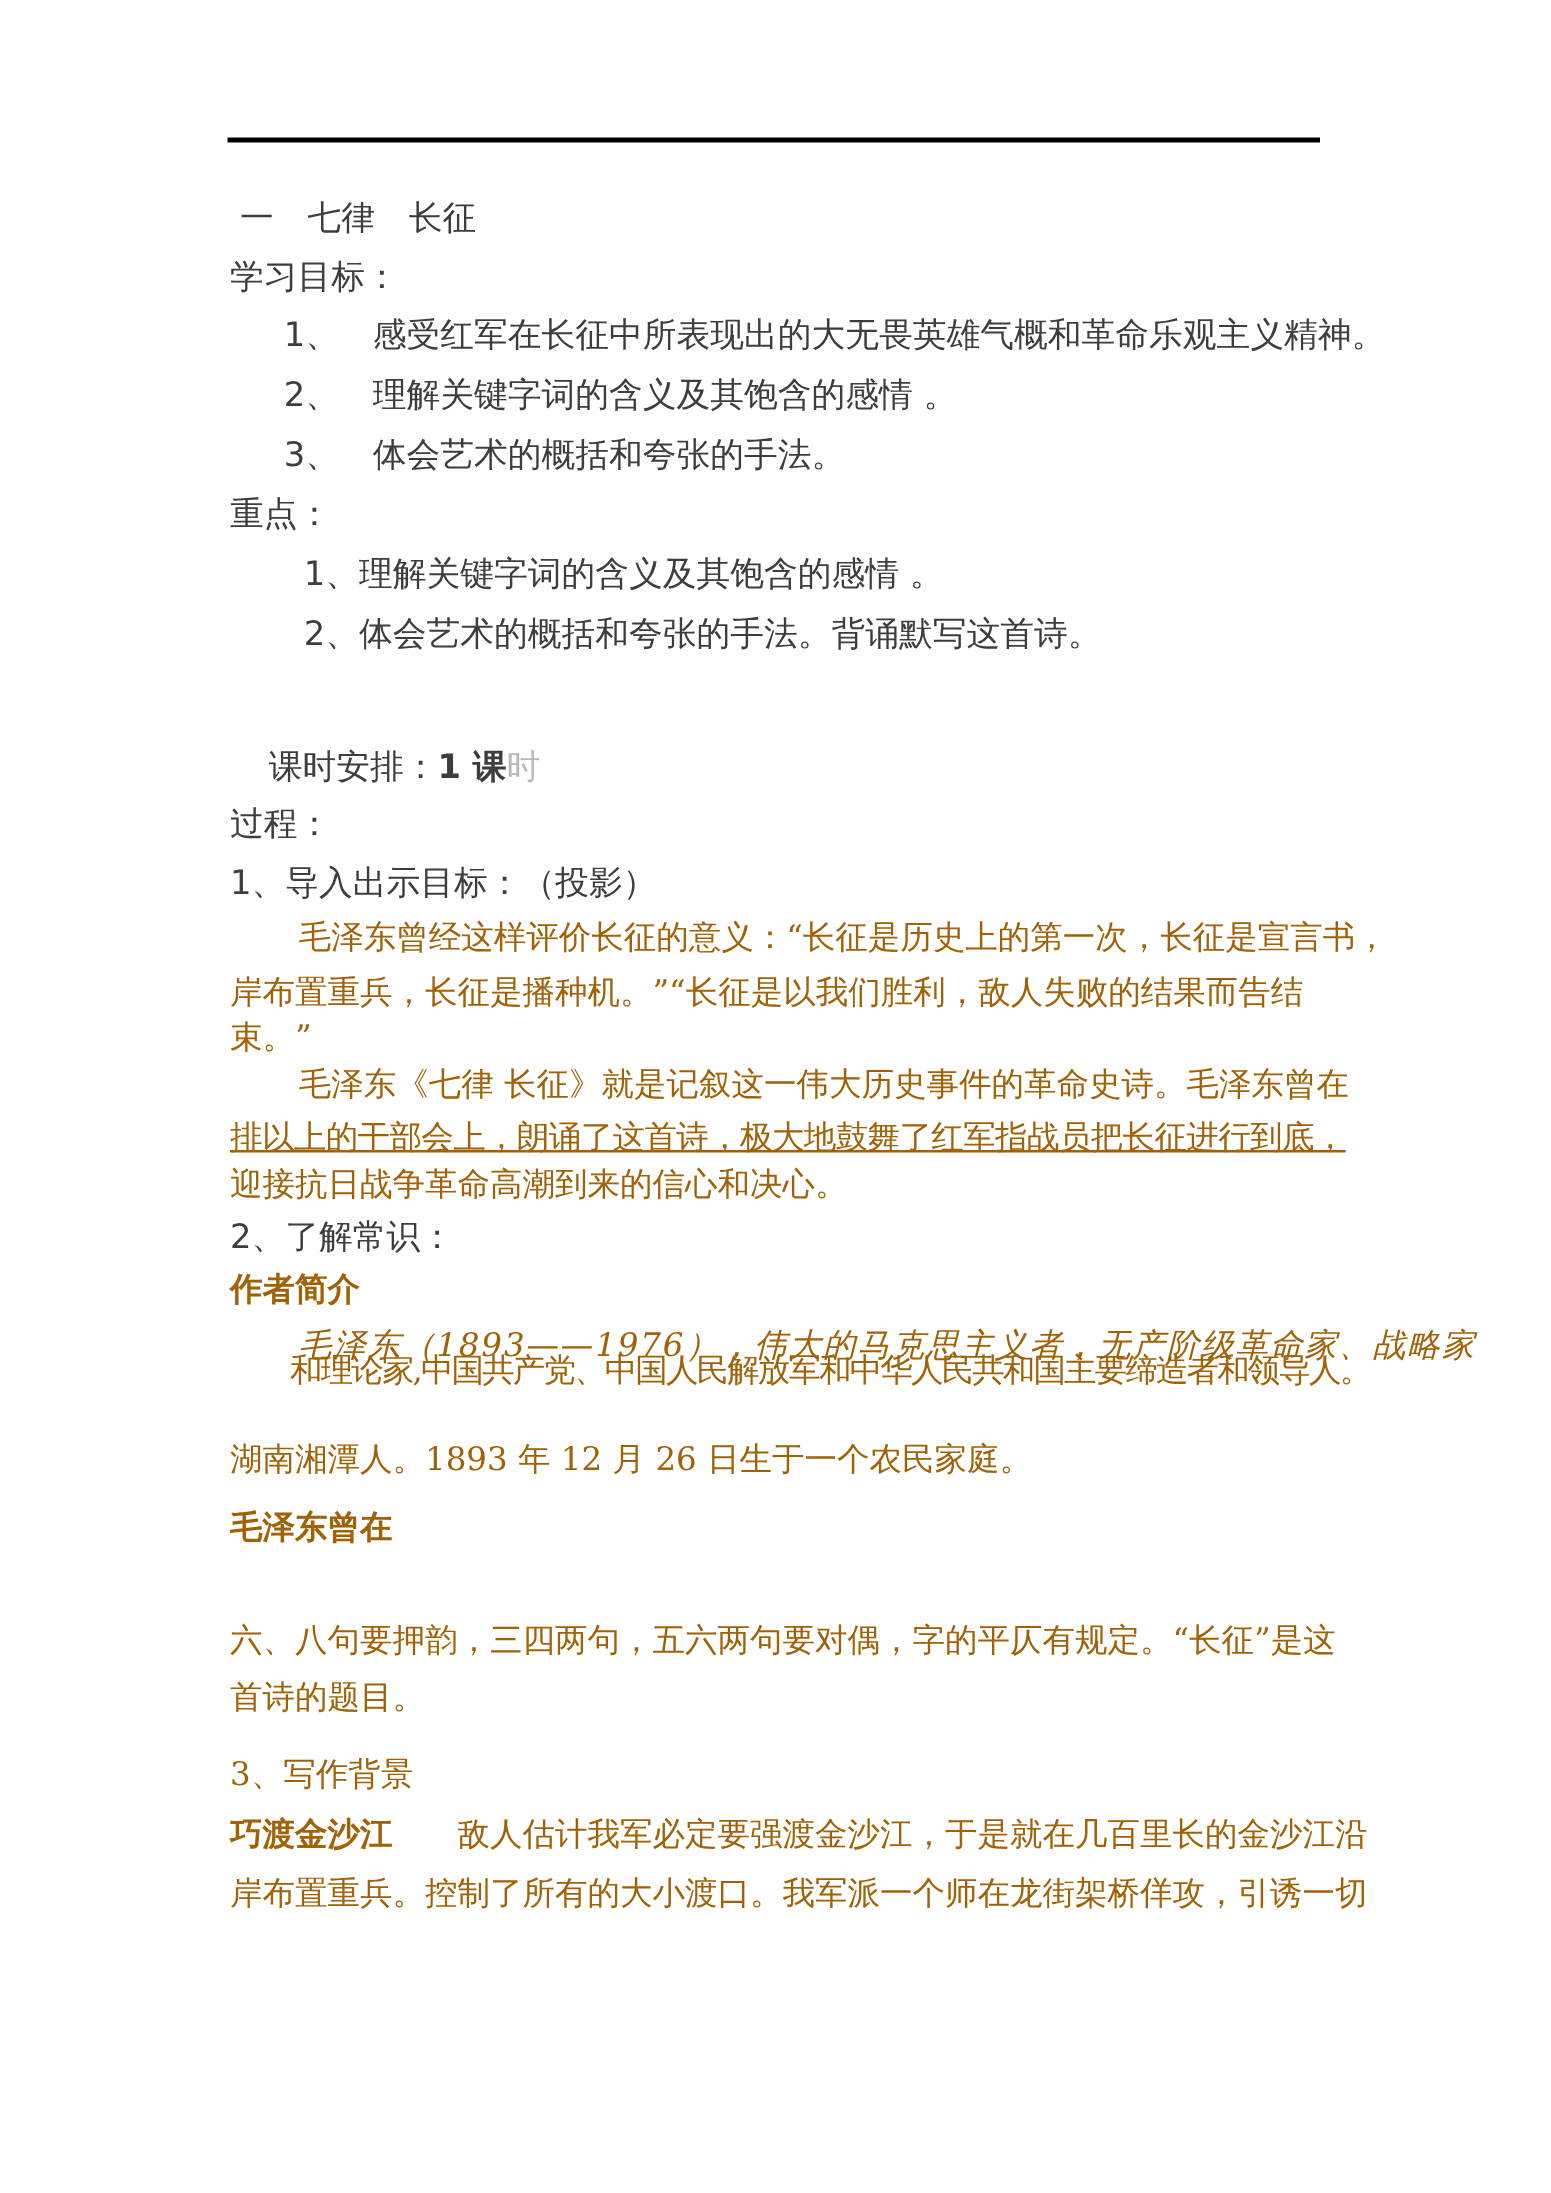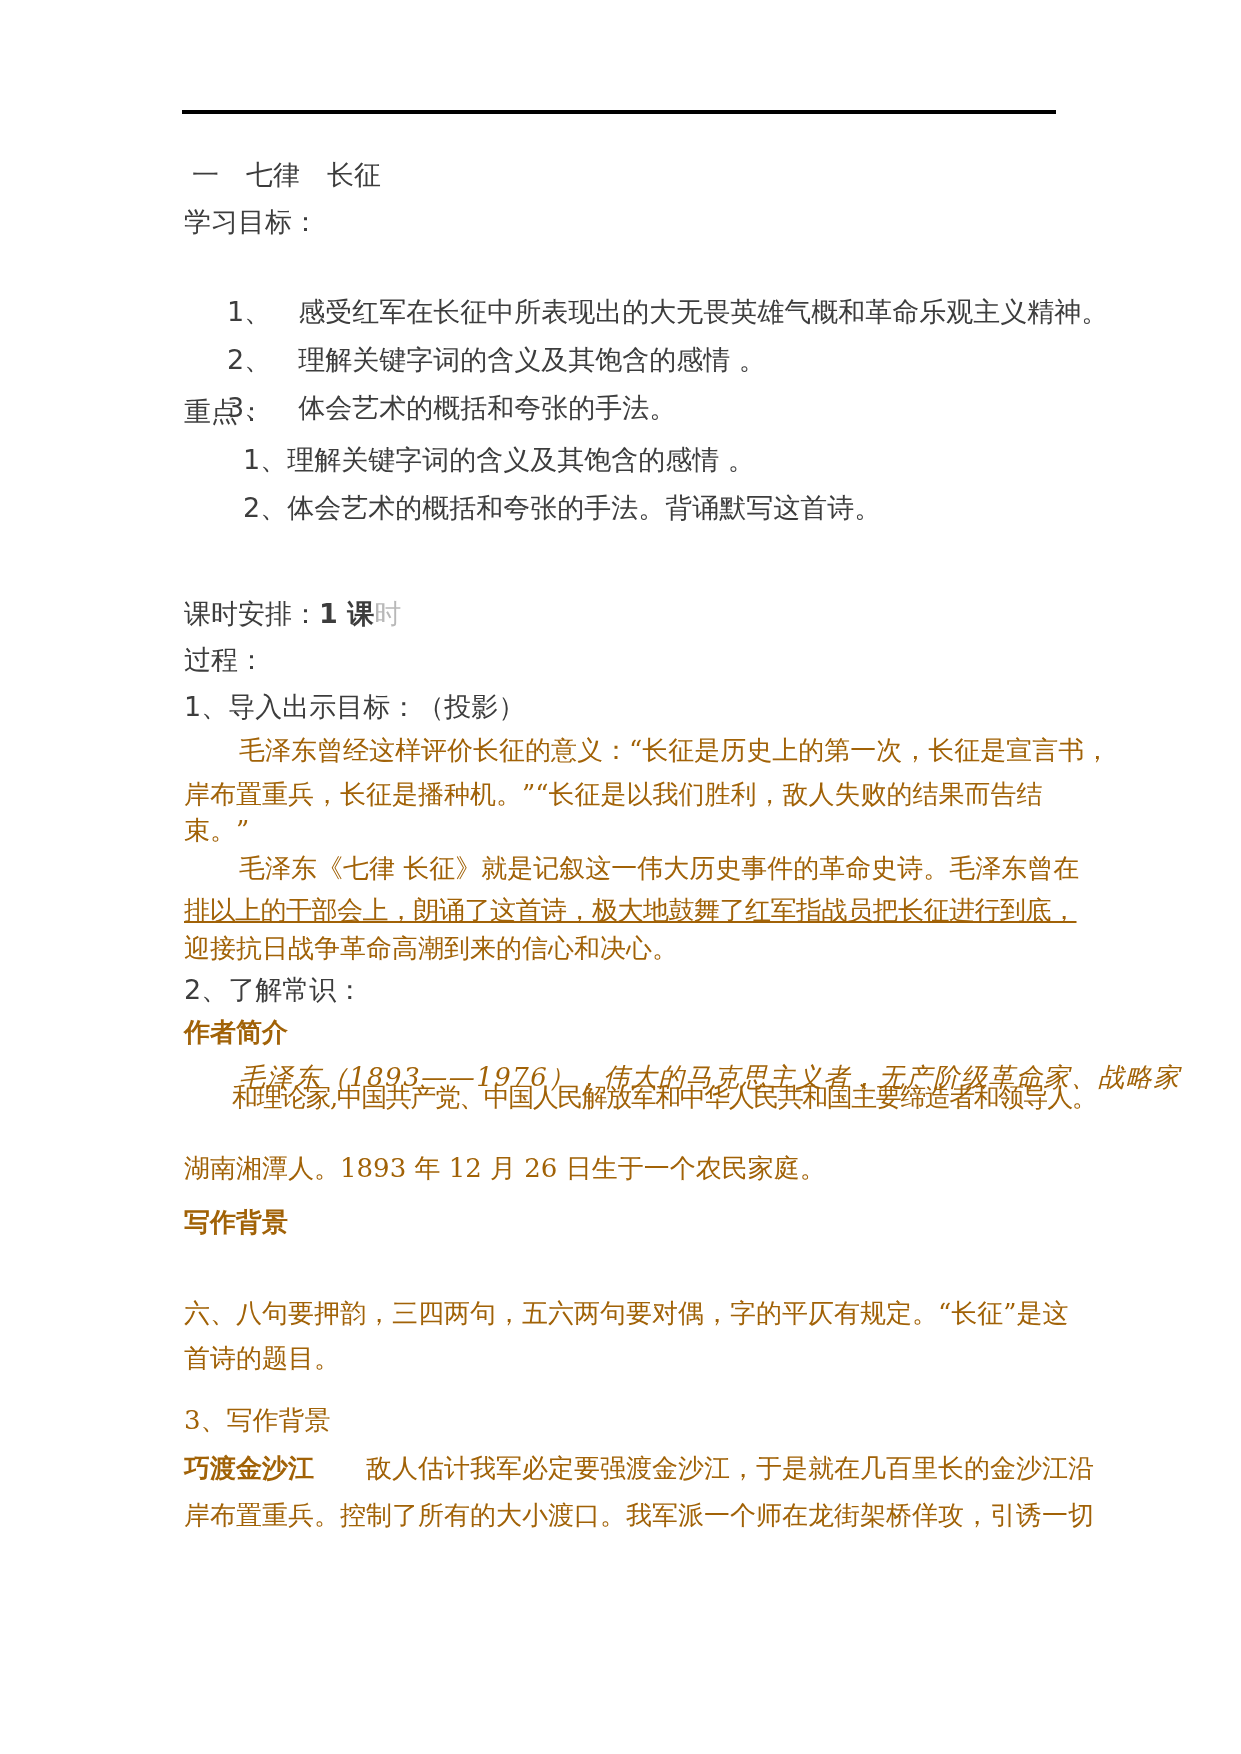--- a/index.html
+++ b/index.html
@@ -44,53 +44,53 @@
     color: #3d3d3d;
     font-weight: 400;
   }
   .serif {
     font-family: "DejaVu Serif", "Liberation Serif", serif;
     font-size: 26px;
     color: #a16207;
     font-weight: 400;
   }
   .ttl  { padding-left: 8px; }
-  .ind1 { padding-left: 43px; margin-top: 43px; }
+  .ind1 { padding-left: 43px; }
   .ind2 { padding-left: 59px; }
   .ind3 { padding-left: 55px; }
   .b { font-weight: bold; }
 </style>
 </head>
 <body>
 
 <div class="page">
   <div class="header-rule"></div>
   <div class="doc" id="doc">
       <div class="ln sans ttl" style="top: 152px;"><span>一　七律　长征</span></div>
       <div class="ln sans" style="top: 199px;"><span>学习目标：</span></div>
       <div class="ln sans ind1" style="top: 246px;"><span>1、　感受红军在长征中所表现出的大无畏英雄气概和革命乐观主义精神。</span></div>
       <div class="ln sans ind1" style="top: 294px;"><span>2、　理解关键字词的含义及其饱含的感情 。</span></div>
       <div class="ln sans ind1" style="top: 342px;"><span>3、　体会艺术的概括和夸张的手法。</span></div>
       <div class="ln sans" style="top: 389px;"><span>重点：</span></div>
       <div class="ln sans ind2" style="top: 437px;"><span>1、理解关键字词的含义及其饱含的感情 。</span></div>
       <div class="ln sans ind2" style="top: 485px;"><span>2、体会艺术的概括和夸张的手法。背诵默写这首诗。</span></div>
-      <div class="ln sans" style="top: 591px;"><span>课时安排：</span><span class="b">1 课</span><span style="color: rgb(184, 184, 184);">时</span></div>
+      <div class="ln sans" style="top: 591px; margin-left: 31px;"><span>课时安排：</span><span class="b">1 课</span><span style="color: rgb(184, 184, 184);">时</span></div>
       <div class="ln sans" style="top: 637px;"><span>过程：</span></div>
       <div class="ln sans" style="top: 684px;"><span>1、导入出示目标：（投影）</span></div>
       <div class="ln serif ind3" style="top: 727px;"><span>毛泽东曾经这样评价长征的意义：“长征是历史上的第一次，长征是宣言书，</span></div>
       <div class="ln serif" style="top: 771px;"><span>岸布置重兵，长征是播种机。”“长征是以我们胜利，敌人失败的结果而告结</span></div>
       <div class="ln serif" style="top: 807px;"><span>束。”</span></div>
       <div class="ln serif ind3" style="top: 845px;"><span>毛泽东《七律 长征》就是记叙这一伟大历史事件的革命史诗。毛泽东曾在</span></div>
       <div class="ln serif" style="top: 887px; letter-spacing: -0.5px; text-decoration: underline;"><span>排以上的干部会上，朗诵了这首诗，极大地鼓舞了红军指战员把长征进行到底，</span></div>
       <div class="ln serif" style="top: 925px;"><span>迎接抗日战争革命高潮到来的信心和决心。</span></div>
       <div class="ln sans" style="top: 967px;"><span>2、了解常识：</span></div>
       <div class="ln serif" style="top: 1009px;"><span class="b">作者简介</span></div>
       <div class="ln serif ind3" style="top: 1054px; letter-spacing: 1.5px; font-style: italic;"><span>毛泽东（1893——1976），伟大的马克思主义者，无产阶级革命家、战略家</span></div>
       <div class="ln serif" style="top: 1074px; letter-spacing: -1.5px; margin-left: 48px;"><span>和理论家,中国共产党、中国人民解放军和中华人民共和国主要缔造者和领导人。</span></div>
       <div class="ln serif" style="top: 1145px;"><span>湖南湘潭人。1893 年 12 月 26 日生于一个农民家庭。</span></div>
-      <div class="ln serif" style="top: 1199px;"><span class="b">写作背景</span></div>
+      <div class="ln serif" style="top: 1199px;"><span class="b">毛泽东曾在</span></div>
       <div class="ln serif" style="top: 1290px;"><span>六、八句要押韵，三四两句，五六两句要对偶，字的平仄有规定。“长征”是这</span></div>
       <div class="ln serif" style="top: 1335px;"><span>首诗的题目。</span></div>
       <div class="ln serif" style="top: 1397px;"><span>3、写作背景</span></div>
       <div class="ln serif" style="top: 1445px;"><span class="b">巧渡金沙江</span><span>　　敌人估计我军必定要强渡金沙江，于是就在几百里长的金沙江沿</span></div>
       <div class="ln serif" style="top: 1492px;"><span>岸布置重兵。控制了所有的大小渡口。我军派一个师在龙街架桥佯攻，引诱一切</span></div>
     </div>
 </div>
 
 </body></html>

